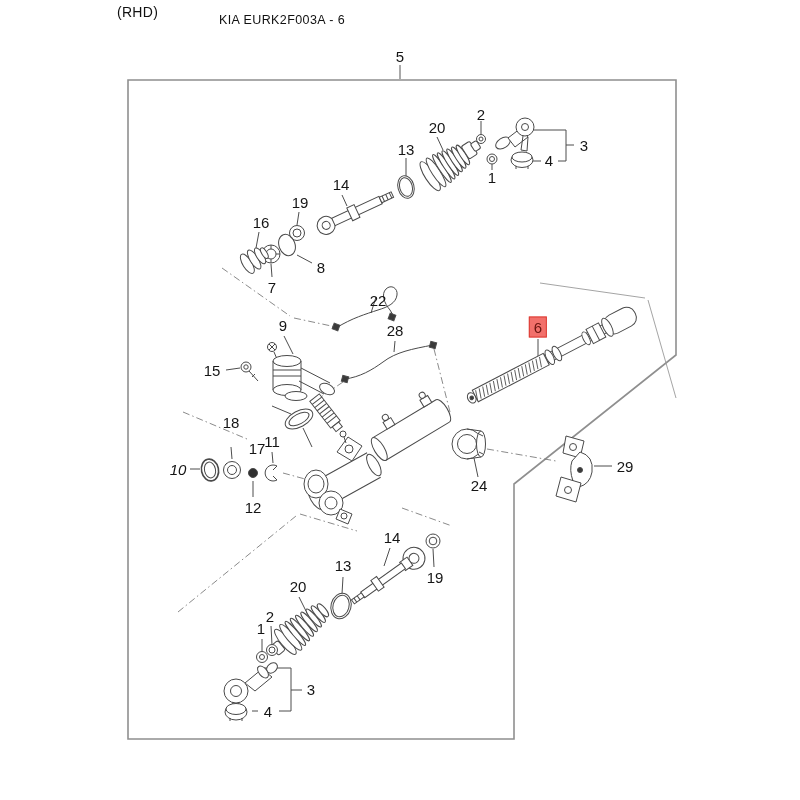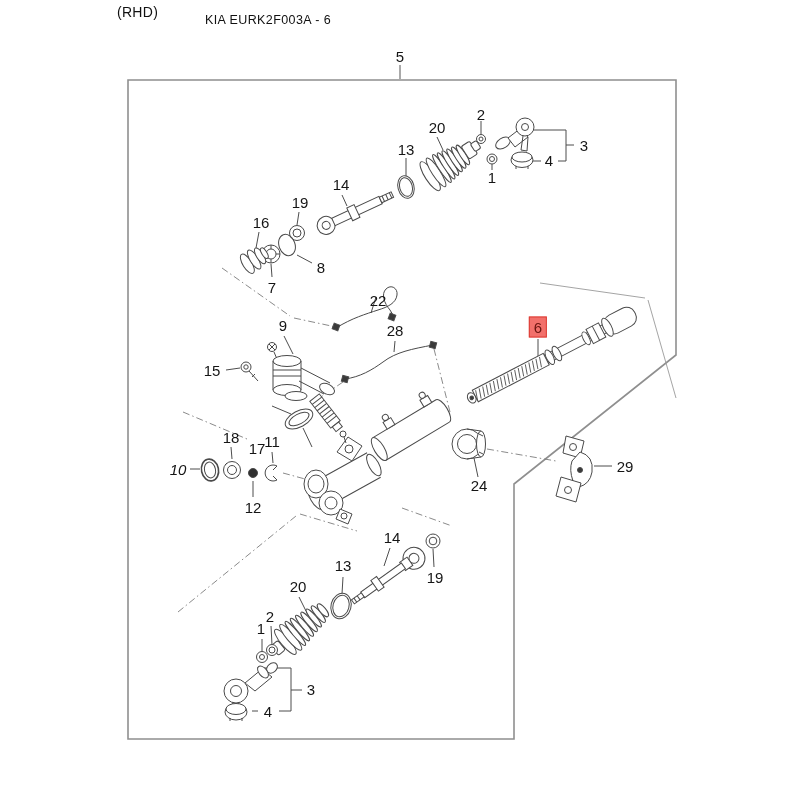--- a/index.html
+++ b/index.html
@@ -1,21 +1,21 @@
 <!DOCTYPE html>
 <html><head>
 <meta charset="utf-8">
 <style>
   html,body{margin:0;padding:0;}
   body{
     width:800px;height:800px;position:relative;background:#ffffff;
     font-family:"Liberation Sans", sans-serif;color:#111;overflow:hidden;
   }
   #drive-label{position:absolute;left:117px;top:4px;font-size:14px;font-weight:normal;letter-spacing:.3px;}
-  #catalog-title{position:absolute;left:205px;top:13px;font-size:12.5px;letter-spacing:.4px;text-align:right;}
+  #catalog-title{position:absolute;left:219px;top:13px;font-size:12.5px;letter-spacing:.4px;text-align:right;}
   #art-layer{position:absolute;left:0;top:0;z-index:1;}
   #label-layer{position:absolute;left:0;top:0;width:800px;height:800px;z-index:2;pointer-events:none;}
   .part-label{
     position:absolute;transform:translate(-50%,-50%);
     font-size:15px;line-height:1;color:#151515;pointer-events:auto;cursor:default;
     white-space:nowrap;
   }
   .part-label.highlighted{
     padding:2px 4px;border-style:solid;border-width:1.5px;font-weight:normal;
   }
@@ -316,21 +316,21 @@
     <span class="part-label" style="left: 300px; top: 202px;">19</span>
     <span class="part-label" style="left: 261px; top: 222px; text-align: right;">16</span>
     <span class="part-label" style="left: 321px; top: 267px;">8</span>
     <span class="part-label" style="left: 272px; top: 287px;">7</span>
     <span class="part-label" style="left: 378px; top: 300px;">22</span>
     <span class="part-label" style="left: 283px; top: 325px;">9</span>
     <span class="part-label" style="left: 395px; top: 330px;">28</span>
     <span class="part-label" style="left: 212px; top: 370px;">15</span>
     <span class="part-label highlighted" style="left: 538px; top: 327px; background: rgb(242, 112, 107); border-color: rgb(220, 60, 52); color: rgb(107, 20, 16);">6</span>
     <span class="part-label" style="left: 257px; top: 404px; margin-top: 44px;">17</span>
-    <span class="part-label" style="left: 231px; top: 437px;">18</span>
+    <span class="part-label" style="left: 231px; top: 422px;">18</span>
     <span class="part-label" style="left: 272px; top: 441px;">11</span>
     <span class="part-label" style="left: 178px; top: 469px; font-style: italic;">10</span>
     <span class="part-label" style="left: 253px; top: 507px;">12</span>
     <span class="part-label" style="left: 479px; top: 485px;">24</span>
     <span class="part-label" style="left: 625px; top: 466px;">29</span>
     <span class="part-label" style="left: 392px; top: 537px;">14</span>
     <span class="part-label" style="left: 343px; top: 565px;">13</span>
     <span class="part-label" style="left: 435px; top: 577px;">19</span>
     <span class="part-label" style="left: 298px; top: 586px;">20</span>
     <span class="part-label" style="left: 270px; top: 616px;">2</span>

